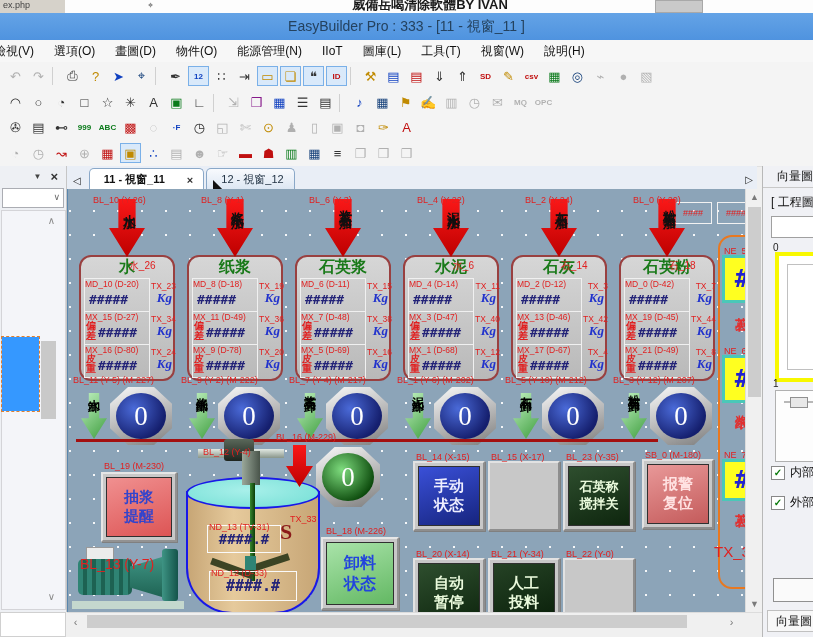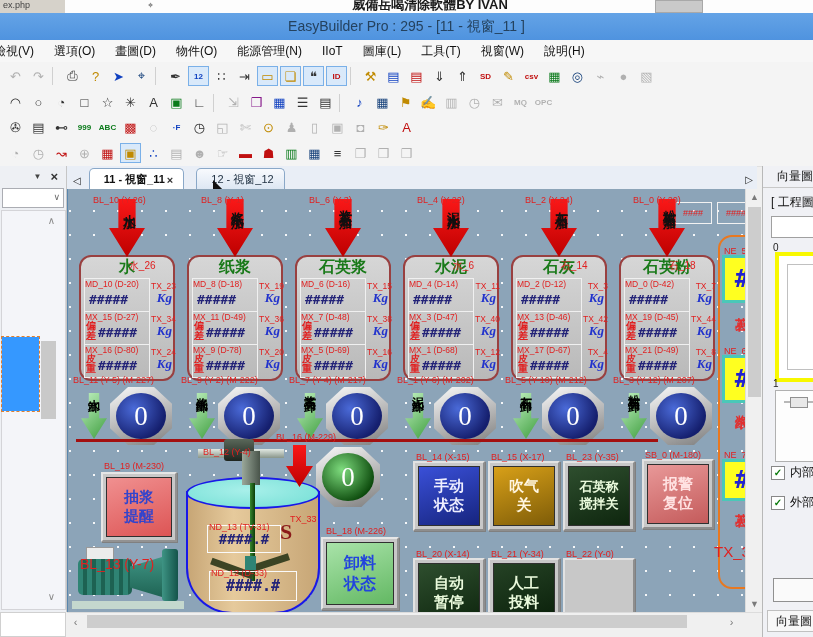--- a/index.html
+++ b/index.html
@@ -50,22 +50,22 @@
   #lp-body{left:1px;top:44px;width:63px;height:398px;background:#f4f5f9;border:1px solid #d4d4d8}
   .lp-chev{position:absolute;right:10px;font-size:10px;color:#8a8a8a}
   #lp-swatch{left:0;top:126px;width:37px;height:74px;background:#3598ff;outline:1px dashed #e08030}
   #lp-thumb{left:39px;top:130px;width:15px;height:78px;background:#c9c9c9}
   #bl-corner{left:0;top:612px;width:66px;height:25px;background:#fff;border:1px solid #d0d0d0;box-sizing:border-box}
 
   
   #tabbar{left:67px;top:166px;width:690px;height:23px;background:#e9eef6;display:flex;align-items:flex-end}
   #tab-left{font-size:10px;color:#222;margin:0 8px 3px 6px}
   #tab-right{position:absolute;right:4px;bottom:4px;font-size:10px;color:#222}
-  .tab{display:flex;align-items:center;gap:2px;padding:3px 10px 2px 14px;font-size:11px;white-space:nowrap;
-       border:1px solid #8aa8c8;border-bottom:none;border-radius:5px 5px 0 0;margin-right:12px}
+  .tab{display:flex;align-items:center;gap:22px;padding:3px 10px 2px 14px;font-size:11px;white-space:nowrap;
+       border:1px solid #8aa8c8;border-bottom:none;border-radius:5px 5px 0 0;margin-right:2px}
   .tab.active{background:#fff;font-weight:bold;color:#111}
   .tab.inactive{background:linear-gradient(#f8fafd,#dde7f3);color:#234}
   .tab .x{font-size:11px;font-weight:bold;color:#333}
   #mouse-cursor{left:213px;top:180px;width:11px;height:15px;background:#111;
     clip-path:polygon(0 0,85% 62%,50% 64%,64% 96%,50% 100%,38% 68%,0 88%);filter:drop-shadow(0 0 1px #fff)}
 
   
   #canvas{left:67px;top:189px;width:678px;height:423px;overflow:hidden;
     background-color:#8ca4b8;
     background-image:radial-gradient(rgba(255,255,255,.9) 1px,rgba(255,255,255,0) 1.3px);
@@ -226,21 +226,21 @@
 <body>
 
 <div class="abs" id="bg-strip">
   <div class="abs" id="corner-text">ex.php</div>
   <div class="abs" id="bg-cursor">⌖</div>
   <div class="abs" id="bg-title">威備岳喝清除軟體BY IVAN</div>
   <div class="abs" id="bg-btn"></div>
 </div>
 
 <div class="abs" id="titlebar">
-  <span>EasyBuilder Pro : 295 - [11 - 視窗_11 ]</span>
+  <span>EasyBuilder Pro : 333 - [11 - 視窗_11 ]</span>
 </div>
 
 <div class="abs" id="menubar">
   <div class="wrap">
 
   <span class="mi">檢視(V)</span>
       <span class="mi">選項(O)</span>
       <span class="mi">畫圖(D)</span>
       <span class="mi">物件(O)</span>
       <span class="mi">能源管理(N)</span>
@@ -475,21 +475,21 @@
         <span class="lbl feed-lbl">BL_6 (Y-3)</span>
         <div class="red-arrow"></div>
         <span class="arrow-txt">加石英浆</span>
         <div class="card">
           <div class="card-head">
             <span class="head-name">石英浆</span>
             <span class="head-tag lbl"></span>
           </div>
           <div class="rows">
             <div class="drow">
-              <span class="ovl lbl">MD_6 (D-16)</span>
+              <span class="ovl lbl">MD_6 (D-11)</span>
               <span class="val">#####</span>
               <span class="unit">Kg</span>
               <span class="rtag">TX_15</span>
             </div>
             <div class="drow">
               <span class="ovl lbl">MX_7 (D-48)</span>
               <span class="pfx">偏差</span>
               <span class="val">#####</span>
               <span class="unit">Kg</span>
               <span class="rtag">TX_38</span>
@@ -728,22 +728,20 @@
 
   <div>
 
   <div class="cbtn btn-blue" style="--x: 345px; --y: 272px;">
         <span class="sub lbl">BL_14 (X-15)</span>
         <div class="face">手动
 状态</div>
       </div>
       <div class="cbtn btn-amber" style="--x: 420px; --y: 272px;">
         <span class="sub lbl">BL_15 (X-17)</span>
-        <div class="face">吹气
-关</div>
       </div>
       <div class="cbtn btn-dgreen small" style="--x: 495px; --y: 272px;">
         <span class="sub lbl">BL_23 (Y-35)</span>
         <div class="face">石英称
 搅拌关</div>
       </div>
       <div class="cbtn btn-pink" style="--x: 574px; --y: 270px;">
         <span class="sub lbl">SB_0 (M-180)</span>
         <div class="face">报警
 复位</div>

